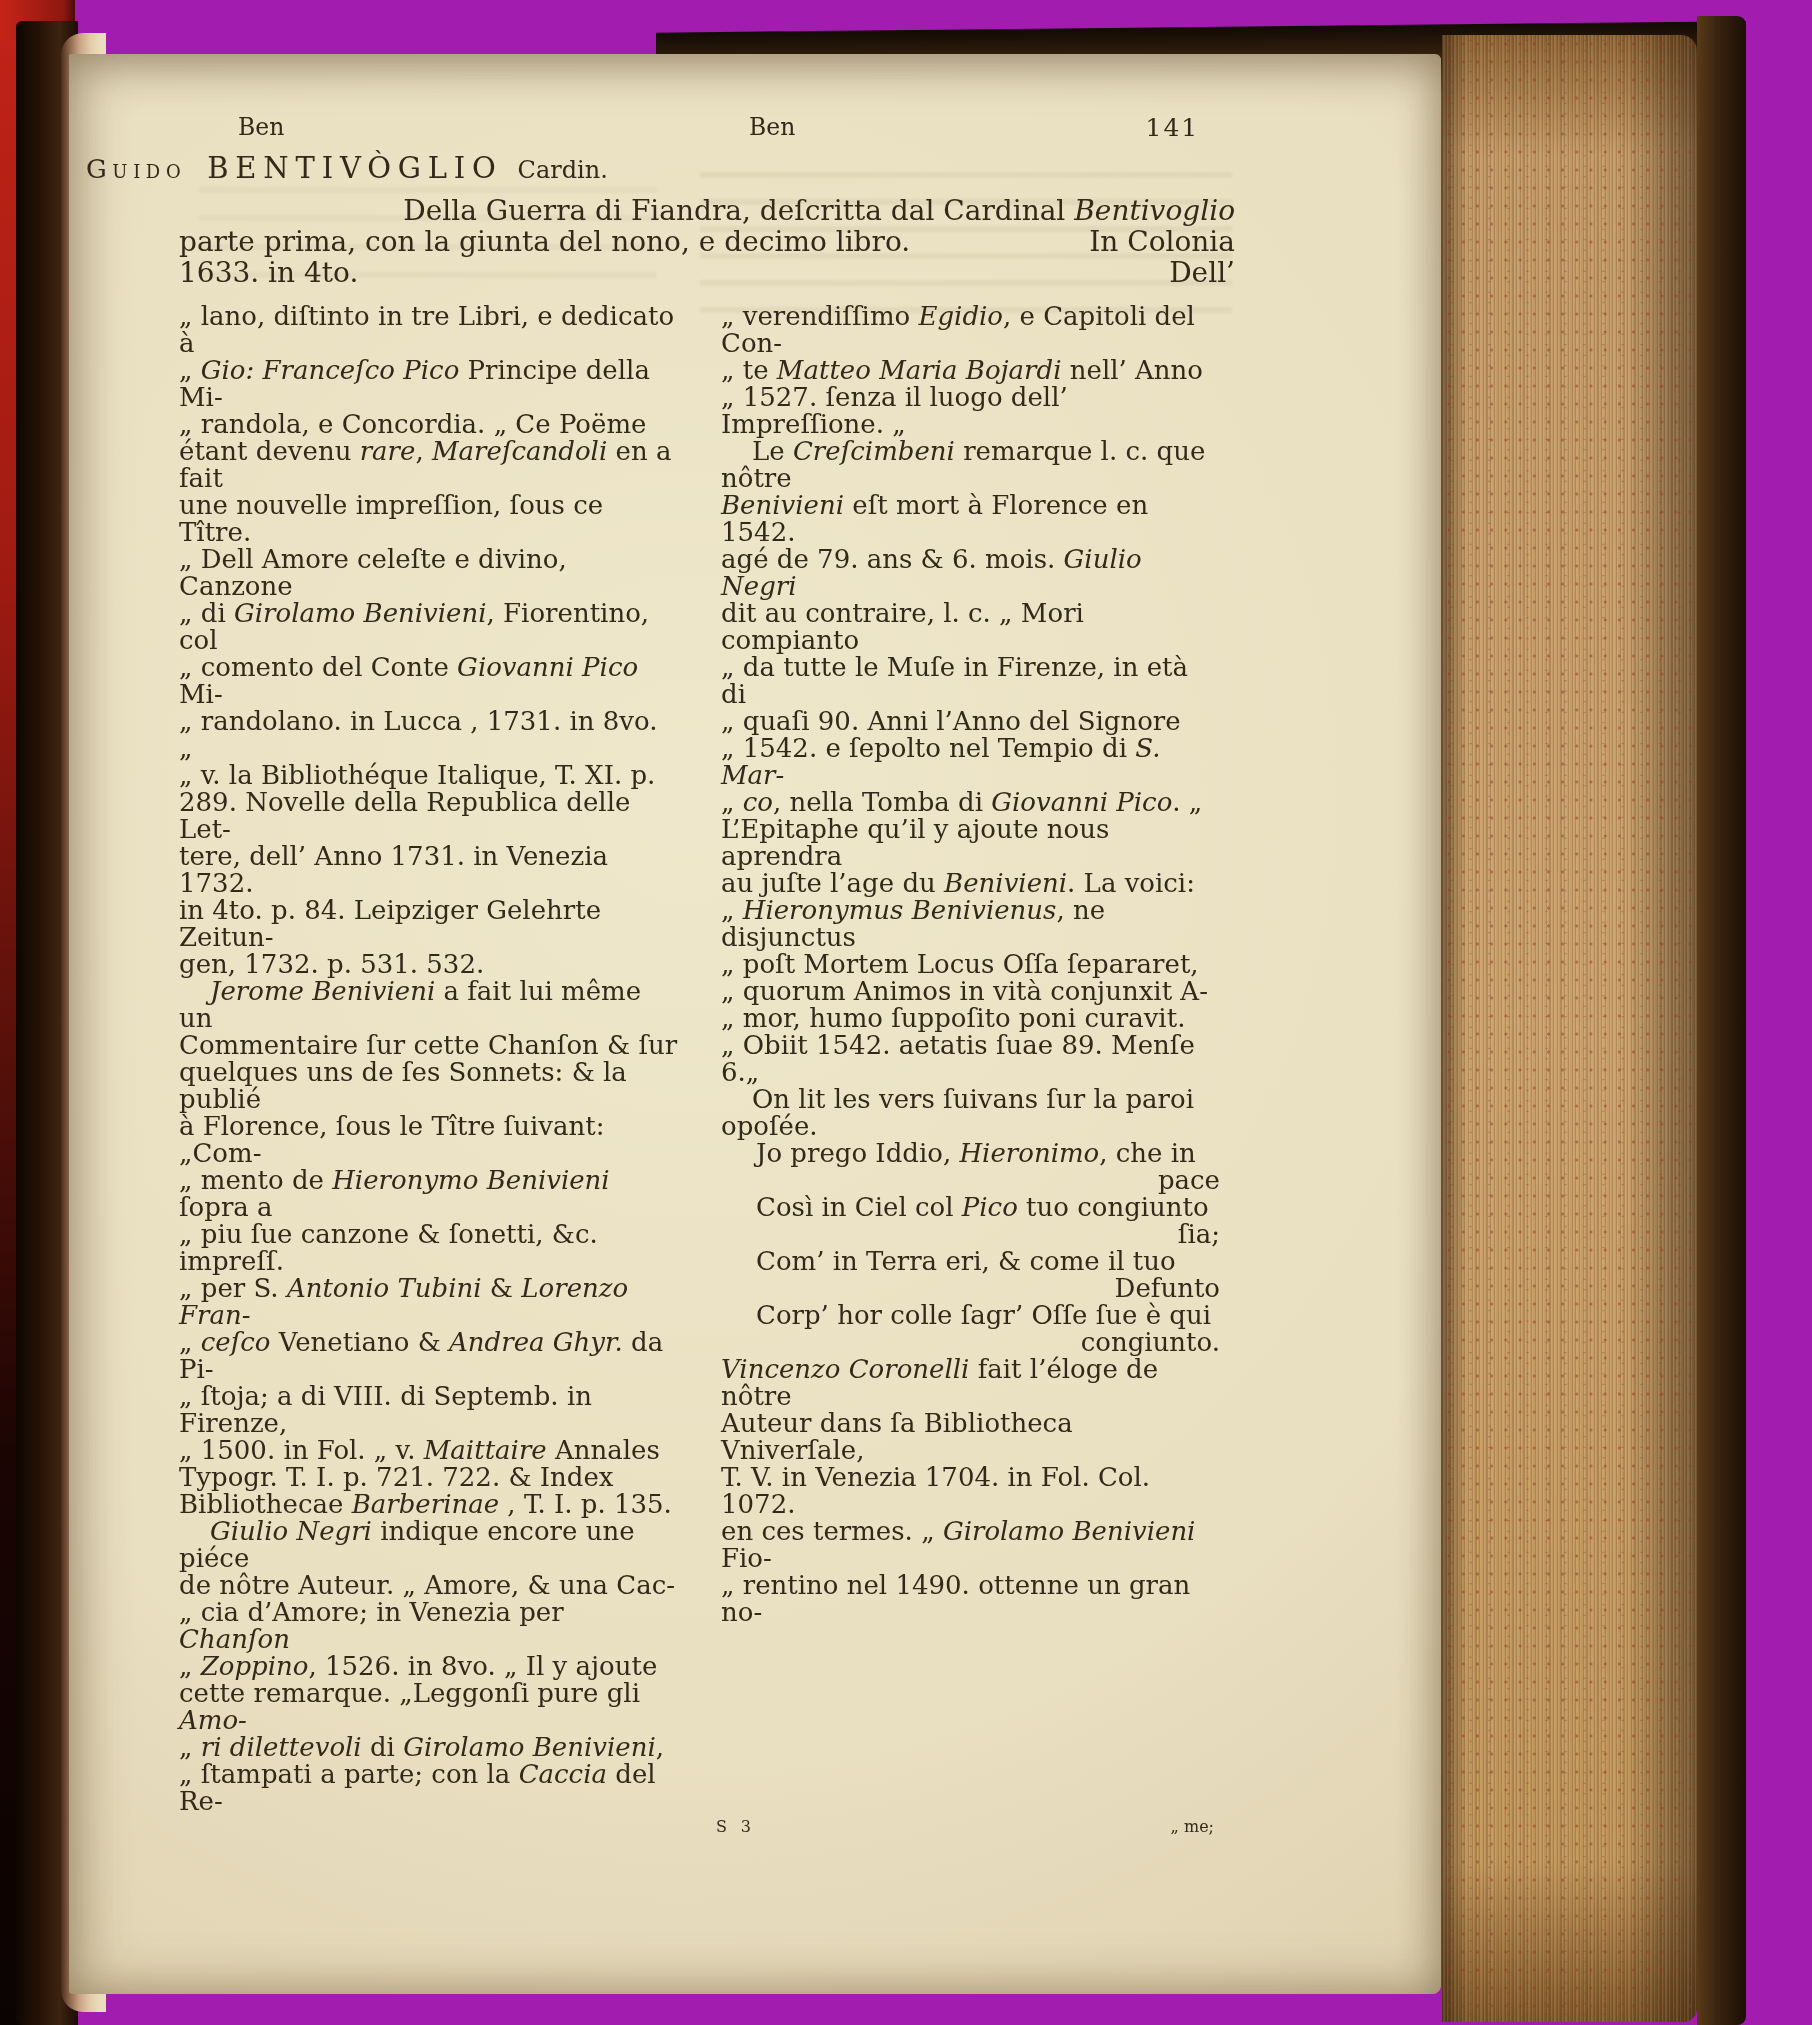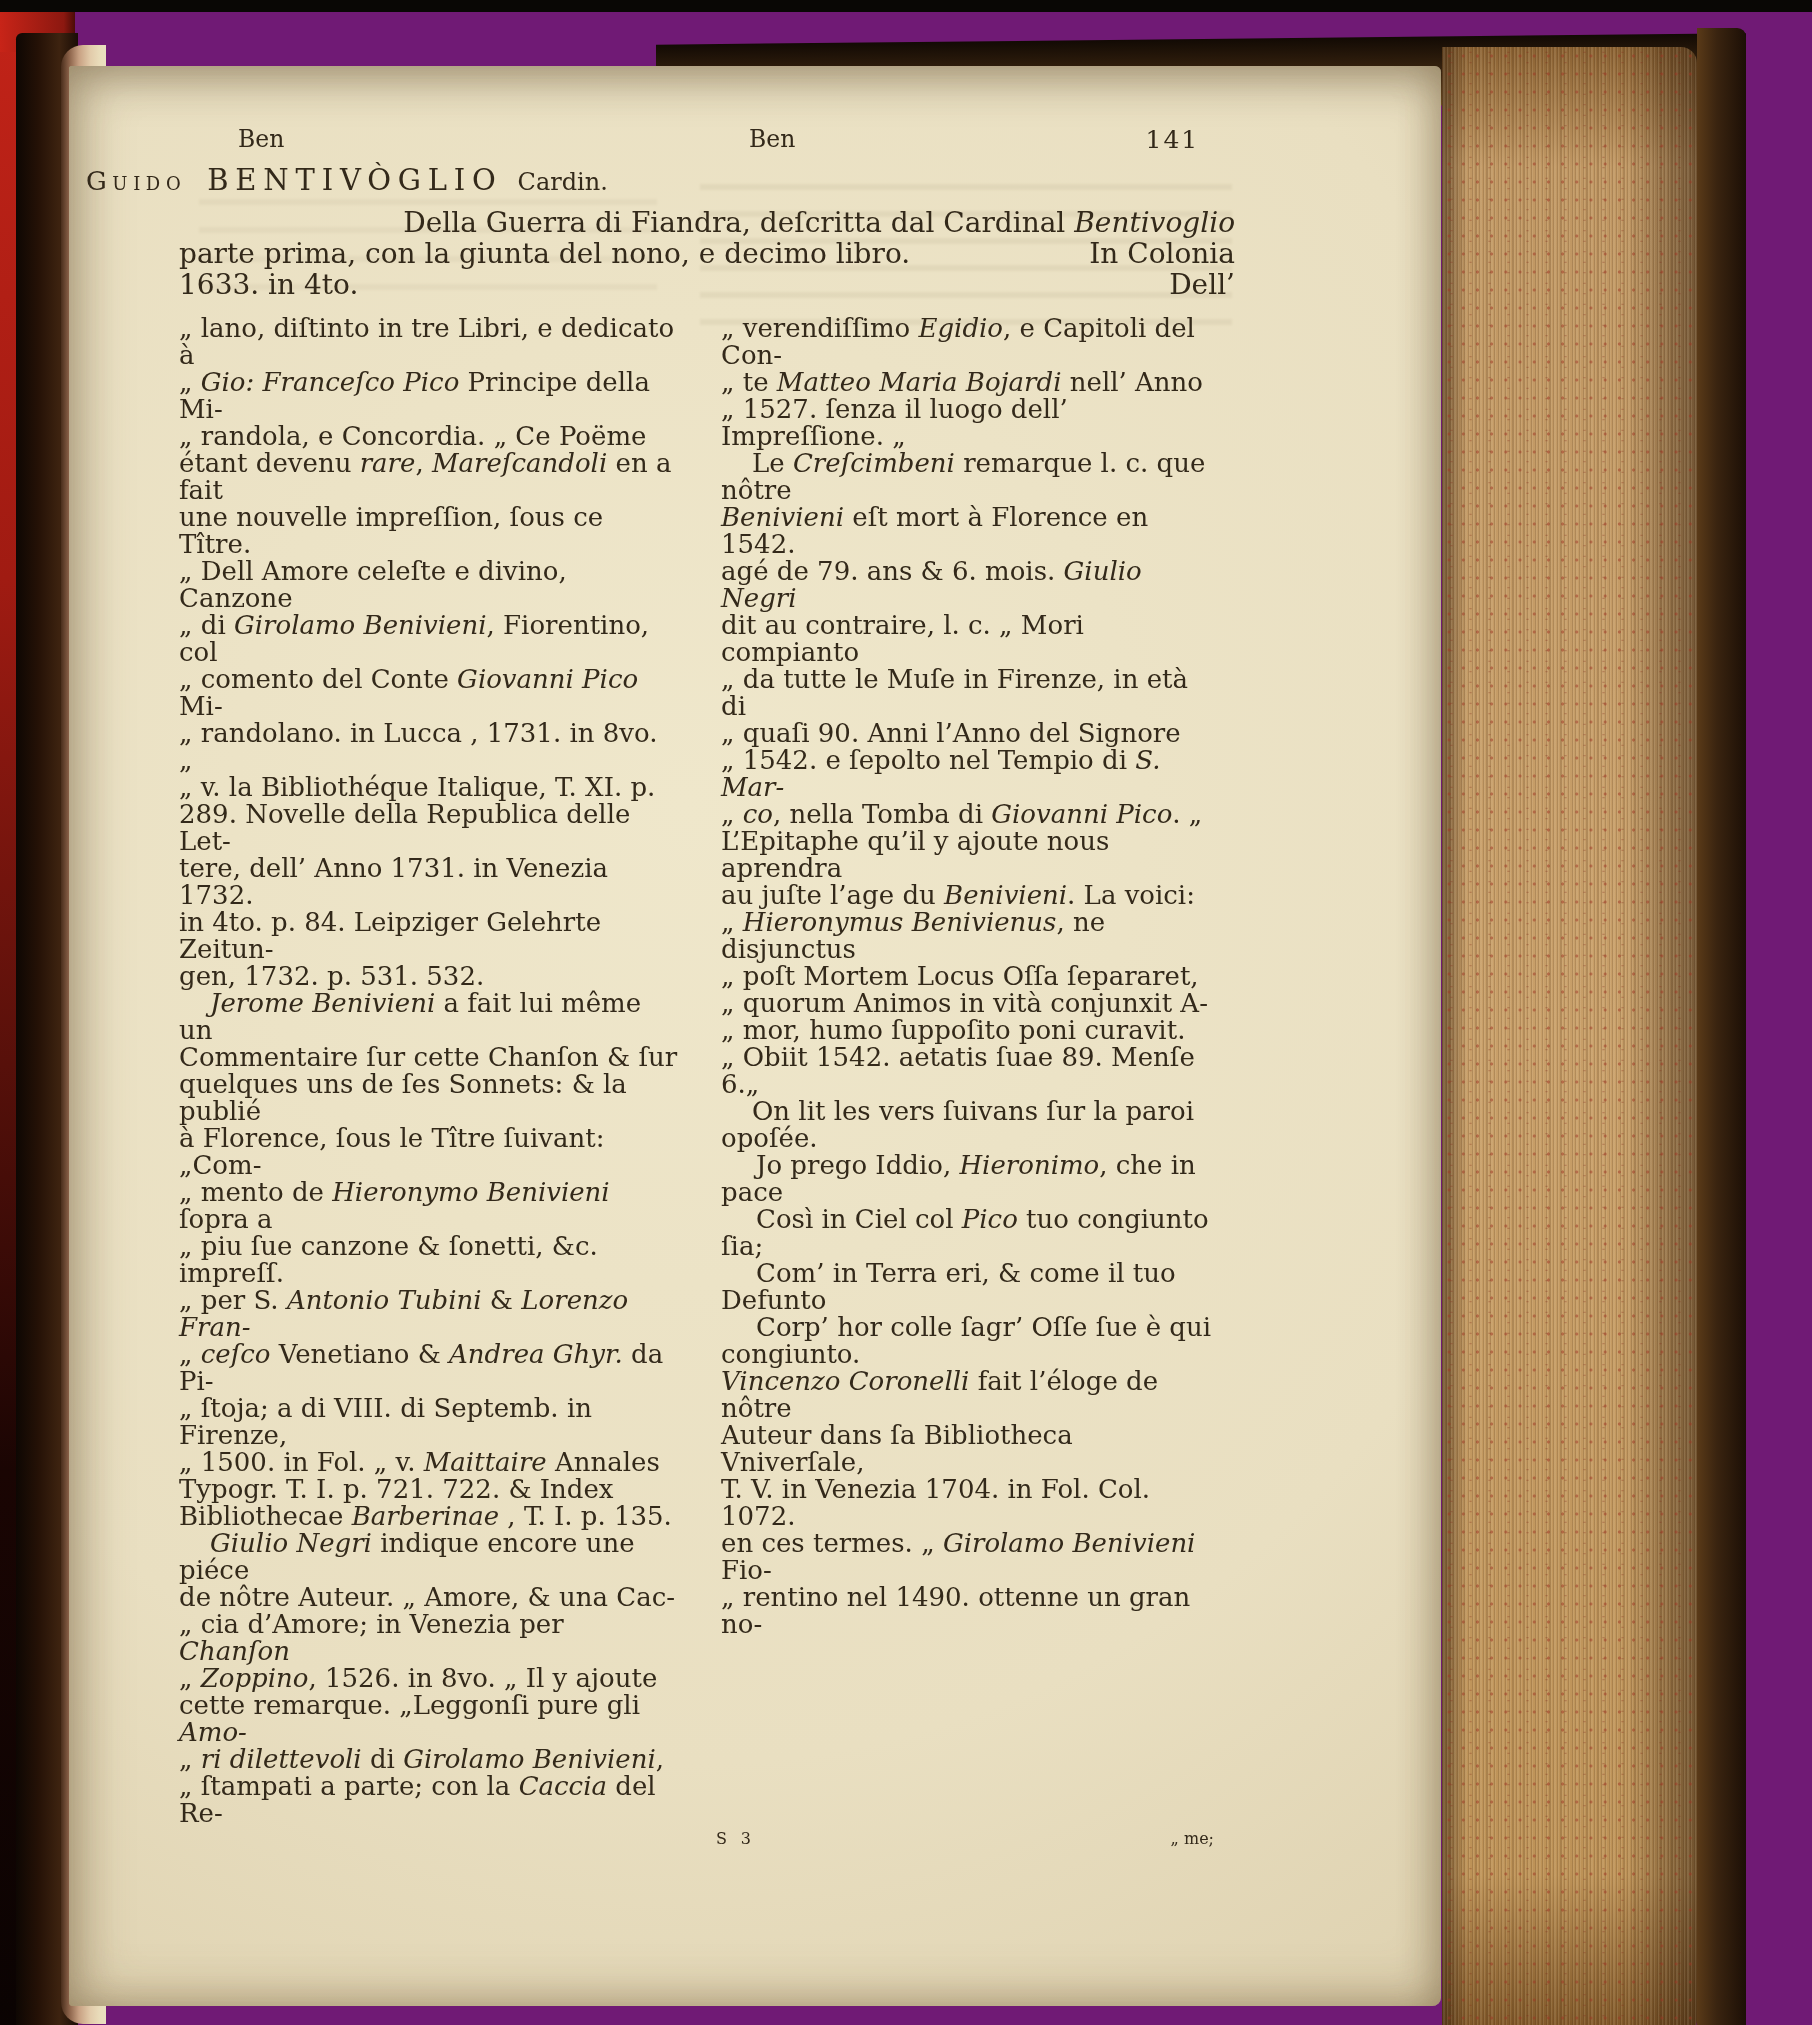--- a/index.html
+++ b/index.html
@@ -1,21 +1,21 @@
 <!DOCTYPE html>
 <html style="font-size:10px"><head>
 <meta charset="utf-8">
 <style>
   html,body{margin:0;padding:0;}
   body{
     width:1813px;height:2025px;position:relative;overflow:hidden;
     background:#090705;
     font-family:"DejaVu Serif","Liberation Serif",serif;
   }
-  .photo{position:absolute;inset:0;background:#701a75;margin-top:12px;}
+  .photo{position:absolute;inset:0;background:#a21caf;}
 
   
   .red-cloth-strip{position:absolute;left:0;top:0;width:23.5px;height:2025px;
     background:linear-gradient(180deg,#c22318 0%,#a01b12 28%,#57100a 52%,#1a0503 72%,#0a0302 100%);}
   .red-cloth-corner{position:absolute;left:0;top:0;width:75px;height:40px;
     background:linear-gradient(90deg,#c82418,#8c1810 85%,#4a0c07);}
   .book-top-edge{position:absolute;left:656px;top:27px;width:1090px;height:69px;
     background:linear-gradient(180deg,#120a04 0%,#3c2610 55%,#6b4a22 100%);
     transform:skewY(-0.6deg);}
   .spine{position:absolute;left:16px;top:21px;width:62px;height:2004px;border-radius:6.2px 0 0 6.2px;
@@ -60,21 +60,21 @@
   .h-suffix{font-size:24px;margin-left:15px;}
 
   .intro{margin-top:2.5px;font-size:28px;line-height:31px;text-align:right;}
   .line{white-space:pre-wrap;}
   .il1{text-indent:41px;}
   .l2,.l3{display:flex;justify-content:space-between;gap:36px;}
 
   .cols{display:flex;gap:43px;margin-top:15px;}
   .col{width:499px;font-size:26px;line-height:27px;}
   .col .line.ind{text-indent:31px;}
-  .col .line.ctr{text-align:left;}
+  .col .line.ctr{text-align:right;}
   .col .line.vrs{padding-left:35px;}
   i{font-style:italic;}
 
   .footerline{position:relative;margin-top:2.5px;height:33px;font-size:16px;text-align:right;}
   .sig{position:absolute;left:537px;letter-spacing:4.3px;}
   .cwb{position:absolute;right:21px;}
 </style>
 </head>
 <body>
 

